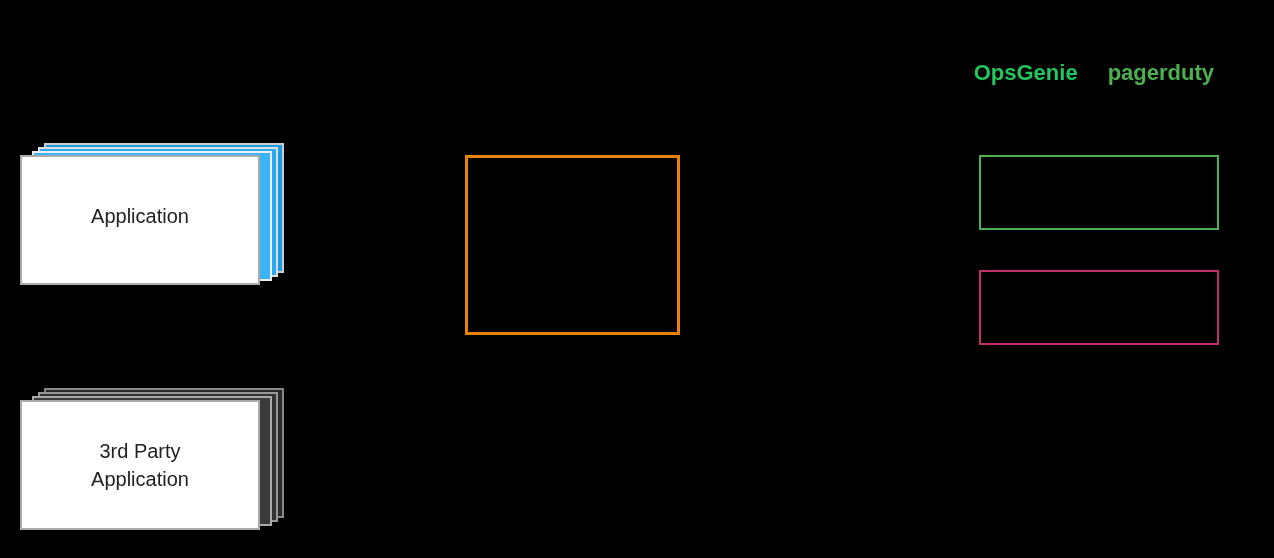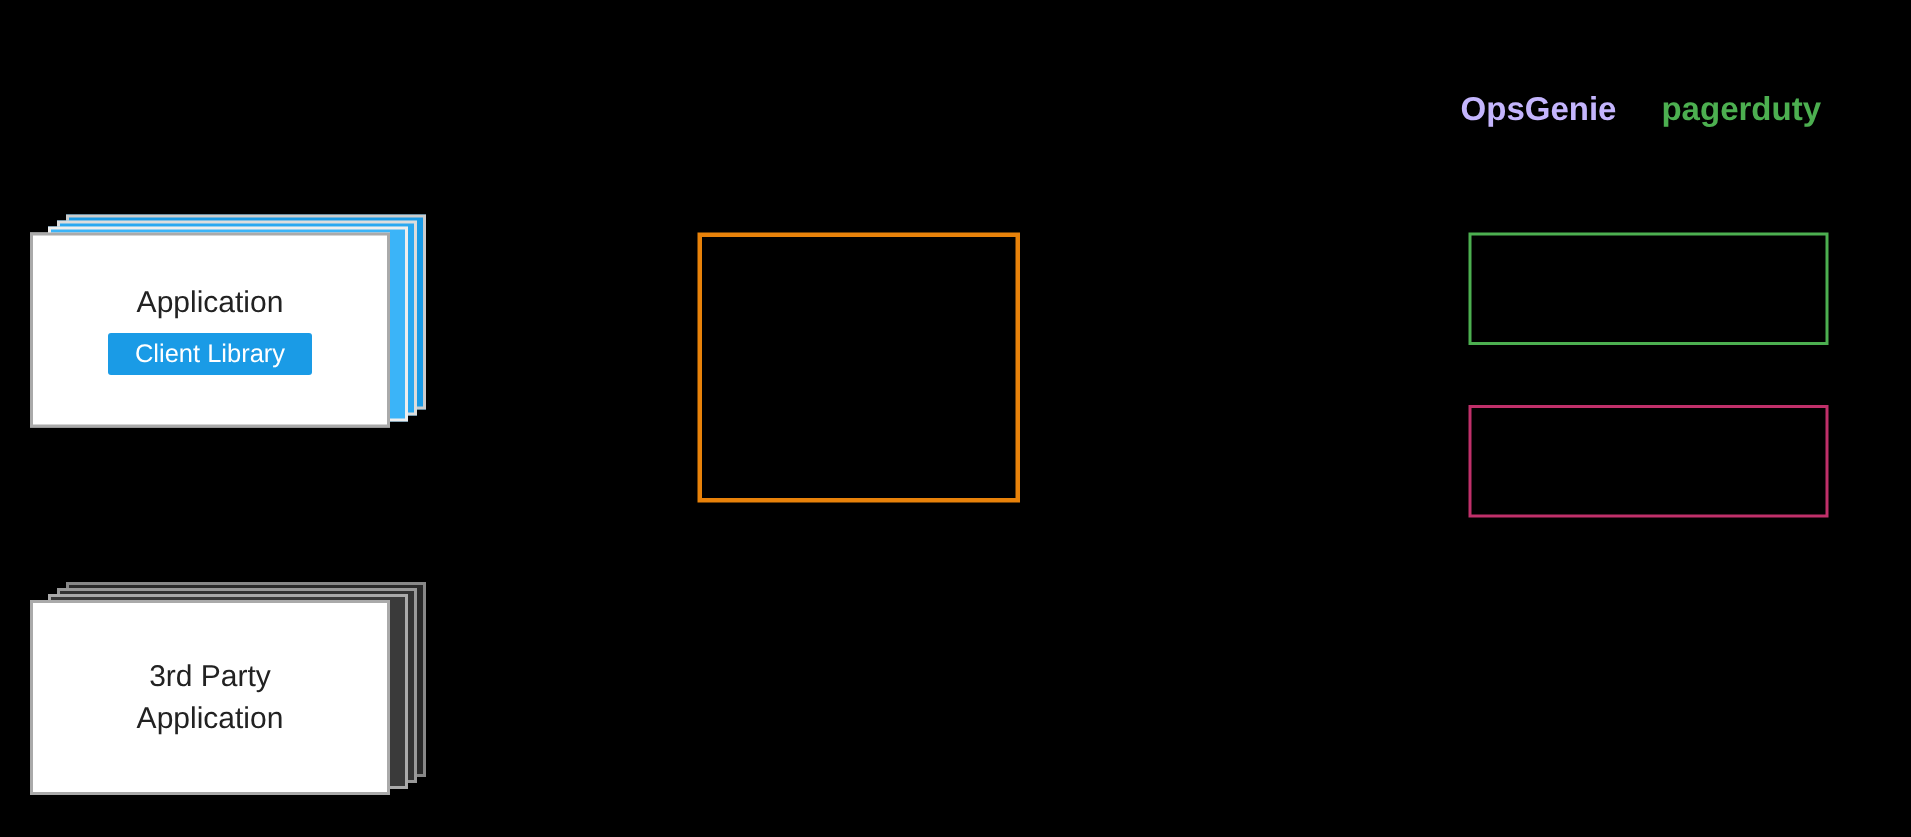--- a/index.html
+++ b/index.html
@@ -22,21 +22,21 @@
     .top-labels {
       position: absolute;
       top: 60px;
       right: 60px;
       display: flex;
       gap: 30px;
       align-items: center;
     }
 
     .label-opsgenie {
-      color: #c4b5fd;
+      color: #22c55e;
       font-size: 22px;
       font-weight: bold;
     }
 
     .label-pagerduty {
       color: #4caf50;
       font-size: 22px;
       font-weight: bold;
       text-align: center;
     }
@@ -223,21 +223,20 @@
     <span class="label-opsgenie">OpsGenie</span>
     <span class="label-pagerduty">pagerduty</span>
   </div>
 
   <div class="stacked-papers app-stack">
     <div class="paper paper-back3"></div>
     <div class="paper paper-back2"></div>
     <div class="paper paper-back1"></div>
     <div class="paper paper-front">
       <span class="app-label">Application</span>
-      <span class="client-library-badge">Client Library</span>
     </div>
   </div>
 
   <div class="stacked-papers party-stack">
     <div class="paper paper-back3"></div>
     <div class="paper paper-back2"></div>
     <div class="paper paper-back1"></div>
     <div class="paper paper-front">
       <span class="party-label">
         <span>3rd Party</span><br>

